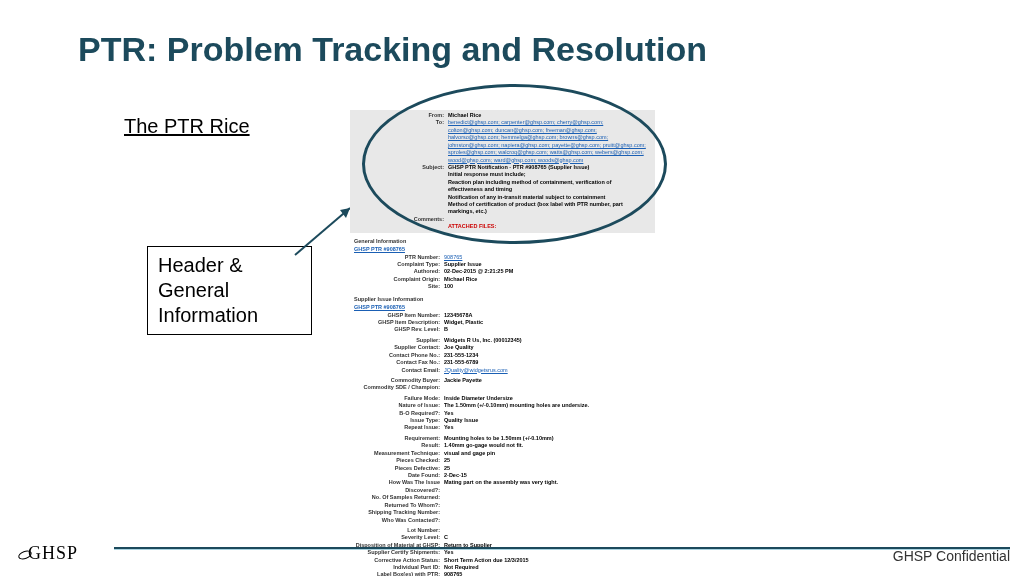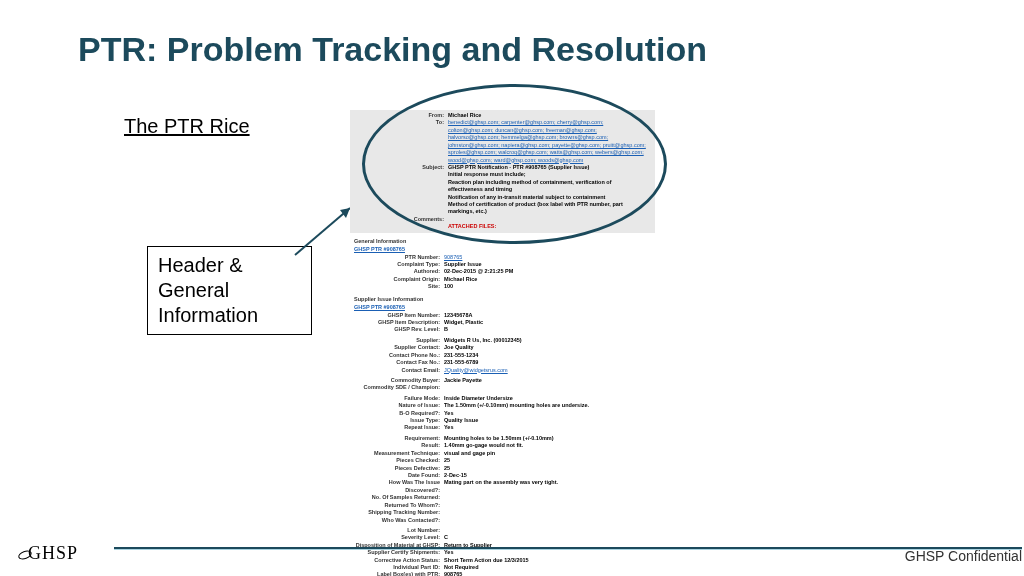--- a/index.html
+++ b/index.html
@@ -13,21 +13,21 @@
   .form-img { position: absolute; top: 110px; left: 350px; width: 305px; font-size: 5.5px; line-height: 1.35; color: #222; }
   .form-img .hdr { background: #e8e8e8; padding: 2px 4px; }
   .form-img .row { display: flex; padding: 0 4px; }
   .form-img .lab { width: 90px; text-align: right; padding-right: 4px; font-weight: 700; color: #333; }
   .form-img .val { flex: 1; color: #111; }
   .form-img .link { color: #1a5fb4; text-decoration: underline; }
   .form-img .red { color: #c00; font-weight: 700; }
   .form-img .sec { margin-top: 4px; padding: 1px 4px; font-weight: 700; color: #333; }
   .form-img .ptrlink { color: #1a5fb4; text-decoration: underline; font-weight: 700; }
   .form-img .black { color: #000; font-weight: 700; }
-  .footer { position: absolute; bottom: 12px; left: 14px; right: 2px; height: 28px; margin-top: 12px; }
+  .footer { position: absolute; bottom: 12px; left: 14px; right: 14px; height: 28px; margin-top: 12px; }
   .footer .logo { position: absolute; left: 4px; bottom: 0; font-family: "Times New Roman", serif; font-size: 18px; letter-spacing: 1px; color: #000; }
   .footer .fline { position: absolute; left: 100px; right: 0; bottom: 14px; height: 0; border-top: 2px solid #1c4a5c; border-bottom: 1px solid #a9d3e0; }
   .footer .conf { position: absolute; right: 0; bottom: 0; font-size: 14px; color: #333; }
 </style>
 </head>
 <body>
 
 <div class="slide">
   <div class="title">PTR: Problem Tracking and Resolution</div>
   <div class="subtitle">The PTR Rice</div>

